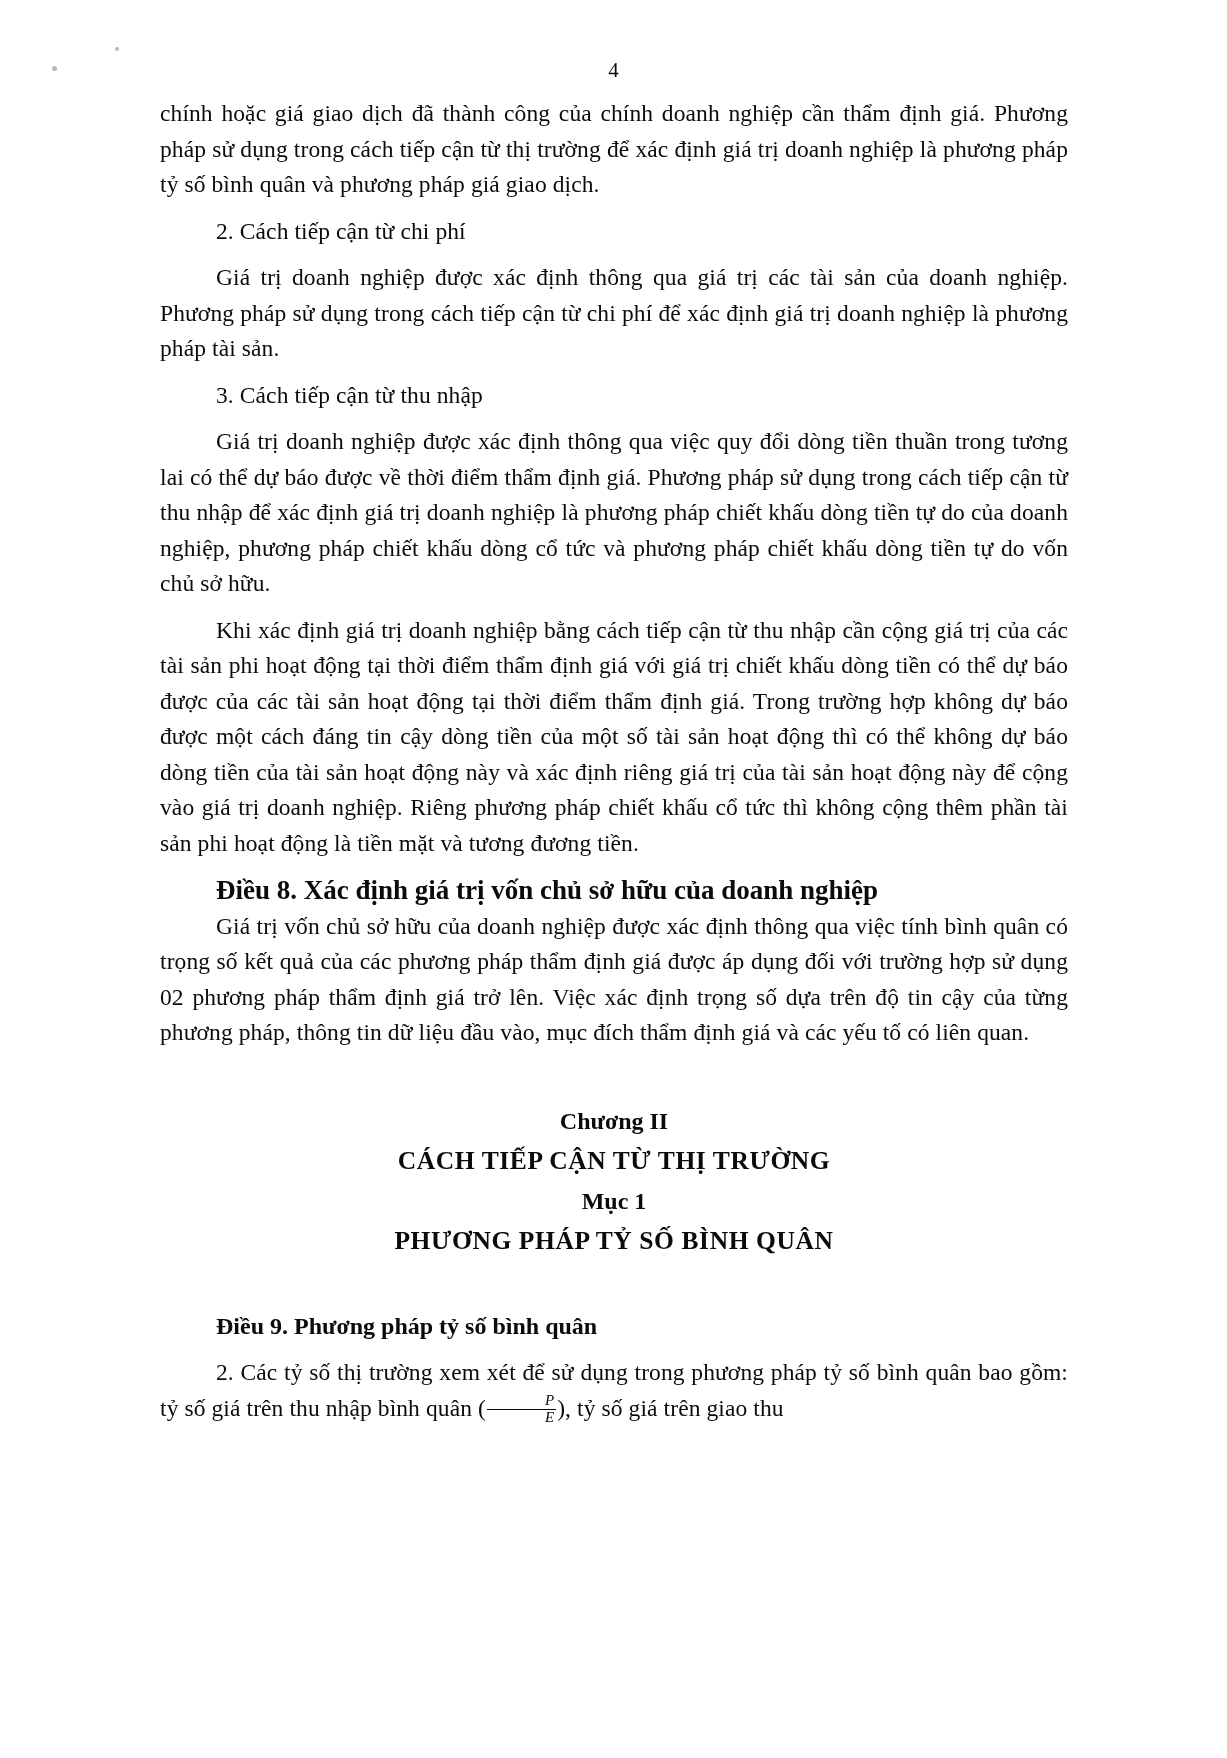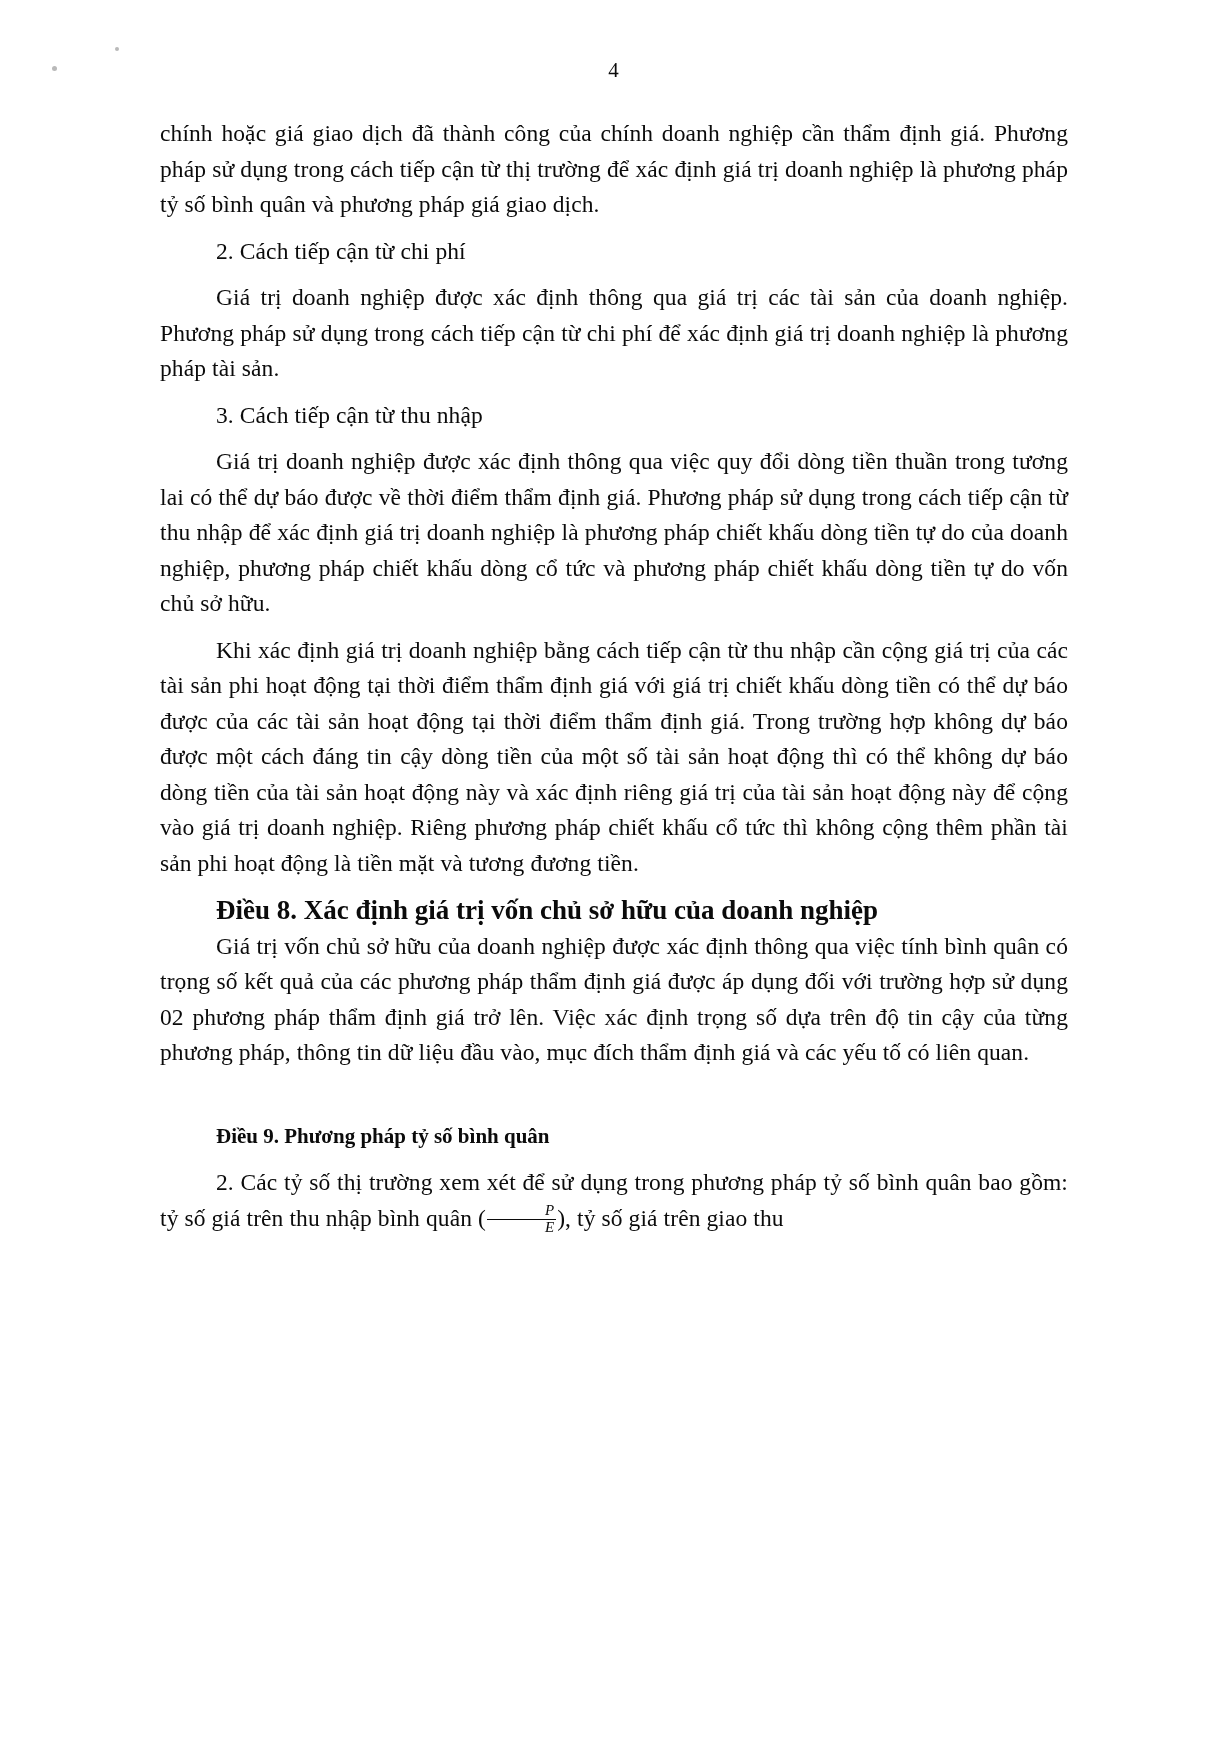--- a/index.html
+++ b/index.html
@@ -33,21 +33,21 @@
     position: absolute;
     width: 5px;
     height: 5px;
     background: #b9b9b9;
     border-radius: 50%;
   }
   .speck.s1 { top: 66px; left: 52px; }
   .speck.s2 { top: 47px; left: 115px; width: 4px; height: 4px; }
   .content {
     position: absolute;
-    top: 116px;
+    top: 96px;
     left: 160px;
     width: 908px;
   }
   p {
     margin: 0 0 2px 0;
     font-size: 23.5px;
     line-height: 35.5px;
     text-align: justify;
     text-justify: inter-word;
     letter-spacing: 0.1px;
@@ -83,21 +83,21 @@
   }
   .muc-label {
     font-size: 24px;
   }
   .muc-title {
     font-size: 25.5px;
     letter-spacing: 0.6px;
   }
   .article-heading {
     font-weight: bold;
-    font-size: 21px;
+    font-size: 24px;
     line-height: 35.5px;
     margin-top: 48px;
     text-indent: 56px;
   }
   .frac {
     display: inline-block;
     vertical-align: middle;
     text-align: center;
     font-size: 15px;
     line-height: 1.05;
@@ -137,20 +137,26 @@
     <p class="indent gap-top">3. Cách tiếp cận từ thu nhập</p>
 
     <p class="indent gap-top">Giá trị doanh nghiệp được xác định thông qua việc quy đổi dòng tiền thuần trong tương lai có thể dự báo được về thời điểm thẩm định giá. Phương pháp sử dụng trong cách tiếp cận từ thu nhập để xác định giá trị doanh nghiệp là phương pháp chiết khấu dòng tiền tự do của doanh nghiệp, phương pháp chiết khấu dòng cổ tức và phương pháp chiết khấu dòng tiền tự do vốn chủ sở hữu.</p>
 
     <p class="indent gap-top">Khi xác định giá trị doanh nghiệp bằng cách tiếp cận từ thu nhập cần cộng giá trị của các tài sản phi hoạt động tại thời điểm thẩm định giá với giá trị chiết khấu dòng tiền có thể dự báo được của các tài sản hoạt động tại thời điểm thẩm định giá. Trong trường hợp không dự báo được một cách đáng tin cậy dòng tiền của một số tài sản hoạt động thì có thể không dự báo dòng tiền của tài sản hoạt động này và xác định riêng giá trị của tài sản hoạt động này để cộng vào giá trị doanh nghiệp. Riêng phương pháp chiết khấu cổ tức thì không cộng thêm phần tài sản phi hoạt động là tiền mặt và tương đương tiền.</p>
 
     <div class="heading-bold">Điều 8. Xác định giá trị vốn chủ sở hữu của doanh nghiệp</div>
 
     <p class="indent">Giá trị vốn chủ sở hữu của doanh nghiệp được xác định thông qua việc tính bình quân có trọng số kết quả của các phương pháp thẩm định giá được áp dụng đối với trường hợp sử dụng 02 phương pháp thẩm định giá trở lên. Việc xác định trọng số dựa trên độ tin cậy của từng phương pháp, thông tin dữ liệu đầu vào, mục đích thẩm định giá và các yếu tố có liên quan.</p>
 
+    <div class="center-block">
+      <div class="chapter-label">Chương II</div>
+      <div class="chapter-title">CÁCH TIẾP CẬN TỪ THỊ TRƯỜNG</div>
+      <div class="muc-label">Mục 1</div>
+      <div class="muc-title">PHƯƠNG PHÁP TỶ SỐ BÌNH QUÂN</div>
+    </div>
 
     <div class="article-heading">Điều 9. Phương pháp tỷ số bình quân</div>
 
 
     <p class="indent gap-top"><span>2. Các tỷ số thị trường xem xét để sử dụng trong phương pháp tỷ số bình quân bao gồm: tỷ số giá trên thu nhập bình quân (</span><span class="frac"><span class="num">P</span><span class="den">E</span></span><span>), tỷ số giá trên giao thu</span></p>
 
   </div>
 </div>
 
 </body></html>

